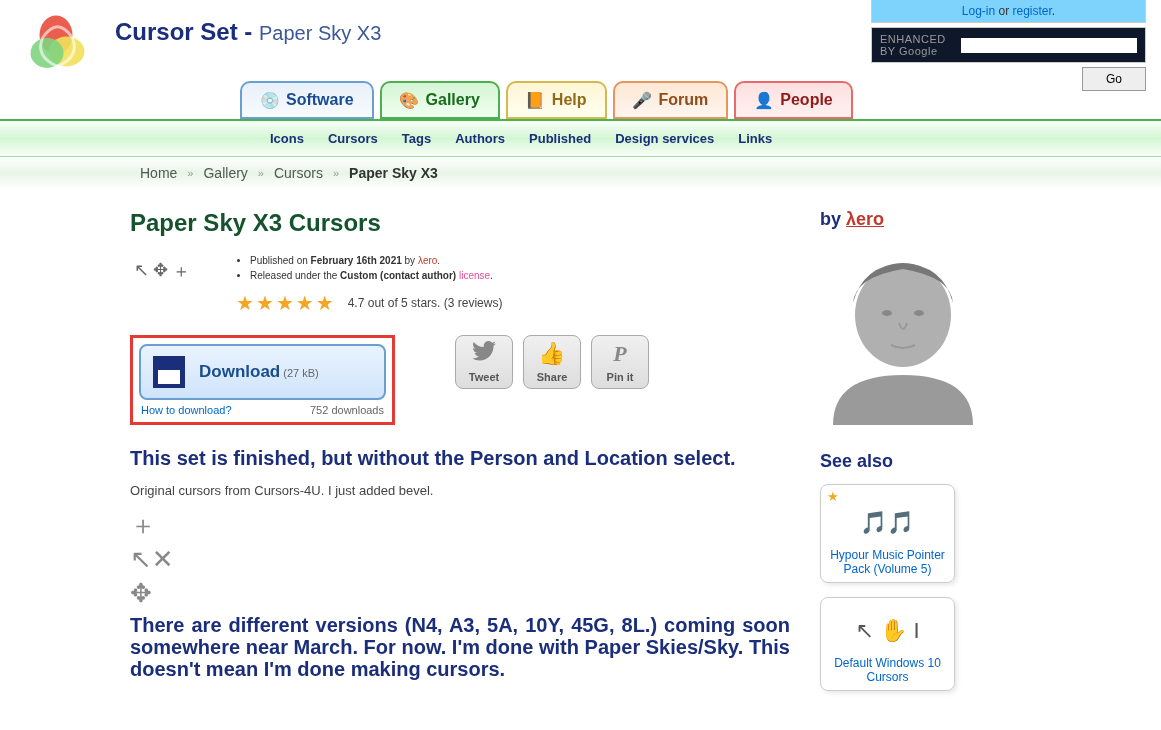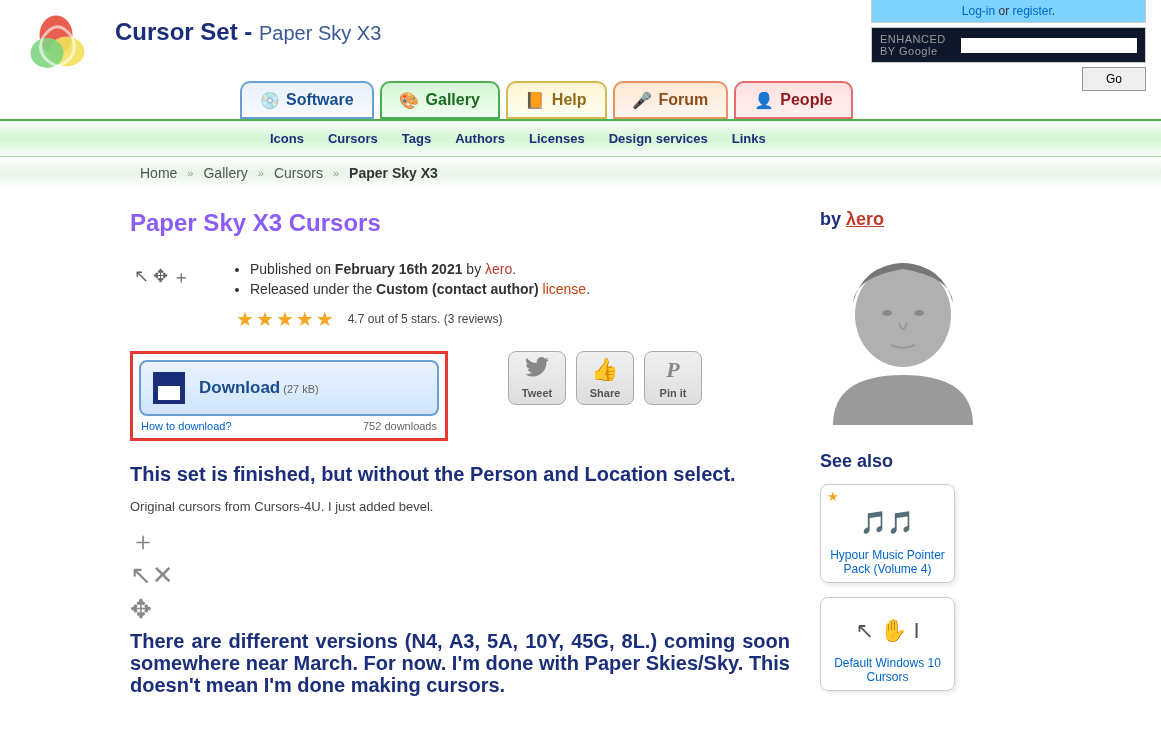--- a/index.html
+++ b/index.html
@@ -39,39 +39,39 @@
 .breadcrumb-bar { background: linear-gradient(#fff, #e8f5e8, #fff); padding: 8px 0; }
 .breadcrumb { padding-left: 140px; display: flex; align-items: center; gap: 10px; font-size: 14px; }
 .breadcrumb a { color: #555; text-decoration: none; }
 .breadcrumb .sep { color: #999; font-size: 11px; }
 .breadcrumb .current { color: #333; font-weight: bold; }
 
 .content { display: flex; padding: 20px 40px; gap: 30px; }
 .main-col { flex: 1; max-width: 660px; margin-left: 90px; }
 .side-col { width: 240px; }
 
-h1.page-h1 { color: #8b5cf6; font-size: 24px; margin-bottom: 24px; }
+h1.page-h1 { color: #14532d; font-size: 24px; margin-bottom: 18px; }
 h2.side-h2 { color: #1a2e7a; font-size: 18px; margin-bottom: 12px; }
 
 .meta-row { display: flex; align-items: flex-start; gap: 20px; margin-bottom: 20px; }
 .cursor-preview { width: 80px; height: 60px; display:flex; flex-wrap:wrap; gap:4px; padding:4px; }
 .cursor-preview .mini { font-size: 18px; color:#666; }
 
-.meta-info ul { list-style: disc; padding-left: 20px; font-size: 14px; color: #333; }
+.meta-info ul { list-style: disc; padding-left: 20px; font-size: 10px; color: #333; }
 .meta-info li { margin-bottom: 4px; }
 .meta-info a { color: #c0392b; text-decoration: none; }
-.meta-info a.license { color: #c2410c; }
+.meta-info a.license { color: #ec4899; }
 
 .rating-row { display: flex; align-items: center; gap: 14px; margin-top: 10px; padding-left: 6px; }
 .stars { display: flex; gap: 2px; }
 .star { color: #f5a623; font-size: 20px; }
 .rating-text { font-size: 12px; color: #444; }
 
 .download-area { display: flex; align-items: flex-start; gap: 60px; margin-bottom: 22px; }
-.download-box { border: 3px solid #e53935; padding: 6px; width: 318px; }
+.download-box { border: 3px solid #e53935; padding: 6px; width: 265px; }
 .download-btn { display: flex; align-items: center; gap: 14px; border: 2px solid #6a9fd4; border-radius: 8px; background: linear-gradient(#eaf3ff,#cfe4fb); padding: 10px 12px; cursor: pointer; }
 .disk-icon { width: 32px; height: 32px; background: #1a2e7a; position: relative; }
 .disk-icon::after { content:''; position:absolute; bottom:4px; left:5px; width:22px; height:14px; background:#fff; }
 .download-text { color: #1a4d8f; font-weight: bold; font-size: 17px; }
 .download-size { color: #666; font-size: 11px; font-weight: normal; }
 .download-meta { display: flex; justify-content: space-between; font-size: 11px; padding: 4px 2px 0; }
 .download-meta a { color: #0066cc; text-decoration: none; }
 .download-meta span { color: #666; }
 
 .social-btns { display: flex; gap: 10px; }
@@ -147,21 +147,21 @@
       <span>People</span>
     </div>
   </div>
 
   <div class="subnav-bar">
     <div class="subnav">
       <a href="#">Icons</a>
       <a href="#">Cursors</a>
       <a href="#">Tags</a>
       <a href="#">Authors</a>
-      <a href="#">Licenses</a>
+      <a href="#">Published</a>
       <a href="#">Design services</a>
       <a href="#">Links</a>
     </div>
   </div>
 
   <div class="breadcrumb-bar">
     <div class="breadcrumb">
       <a href="#">Home</a>
       <span class="sep">»</span>
       <a href="#">Gallery</a>
@@ -263,21 +263,21 @@
           <path d="M68 100 Q80 106 92 100" fill="none" stroke="#999" stroke-width="2"></path>
           <path d="M10 180 Q10 130 80 130 Q150 130 150 180 Z" fill="#9a9a9a"></path>
         </svg>
       </div>
 
       <h2 class="side-h2" style="margin-top:24px">See also</h2>
       <div class="see-also-list">
         <div class="see-also-item">
           <div class="star-corner">★</div>
           <div class="thumb">🎵🎵</div>
-          <div class="label">Hypour Music Pointer Pack (Volume 4)</div>
+          <div class="label">Hypour Music Pointer Pack (Volume 5)</div>
         </div>
         <div class="see-also-item">
           <div class="thumb">↖ ✋ I</div>
           <div class="label">Default Windows 10 Cursors</div>
         </div>
       </div>
     </div>
   </div>
 
 </div>

